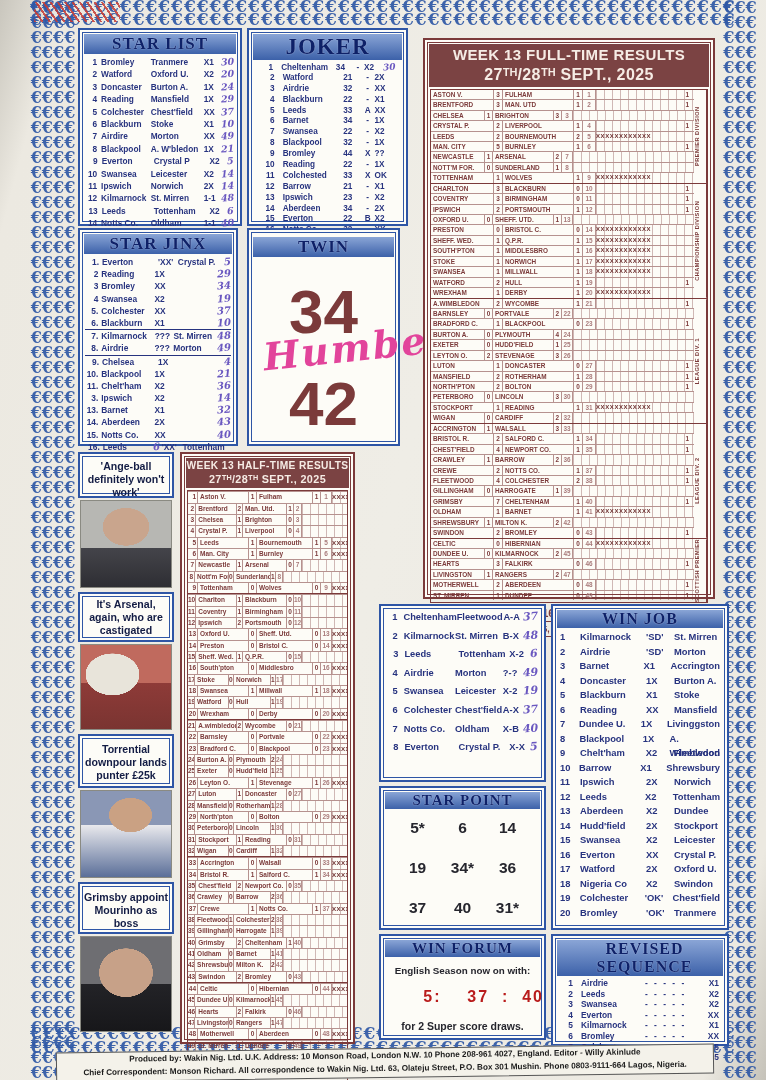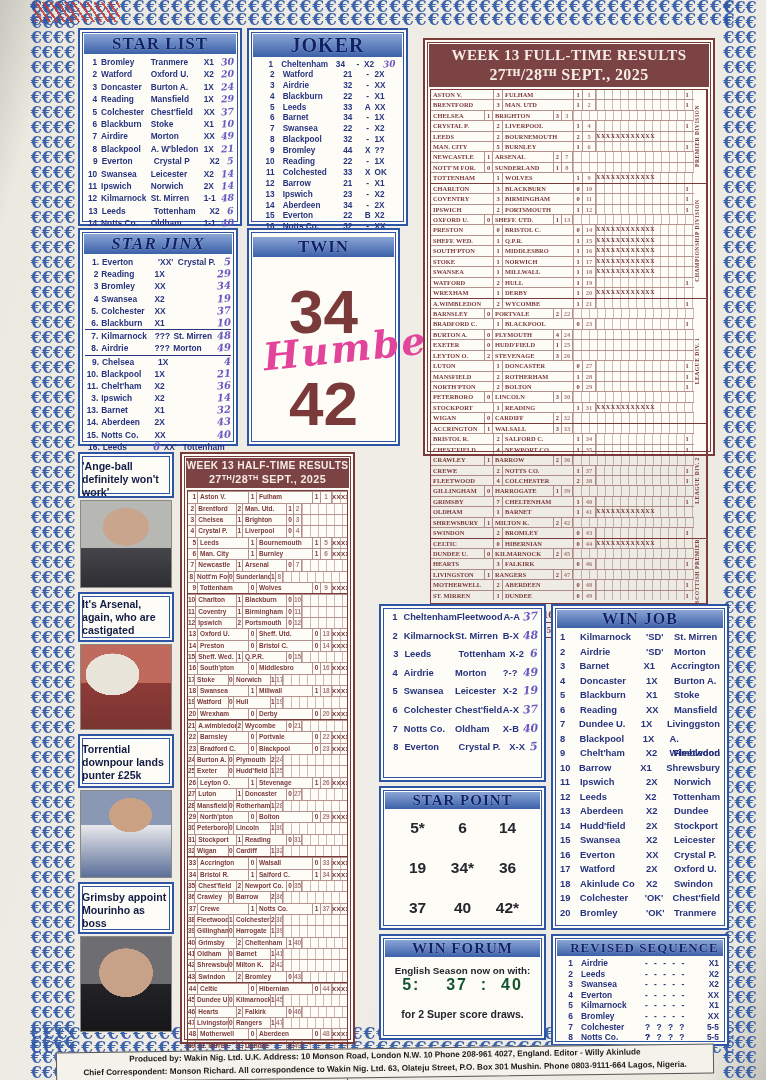--- a/index.html
+++ b/index.html
@@ -117,21 +117,21 @@
   .ht .c-as{width:9px;}
   .ht .c-no{width:11px;}
   .ht .res-draw{font-size:6.2px;letter-spacing:.4px;}
   .ht .res-num1{padding-left:28%;}
   .ht .res-num2{padding-left:40%;}
   .ht-group{border-top:1.4px solid #7b3a3a;}
   .ht-group:first-child{border-top:none;}
   
   .news-caption{
     color:#131c44;font-weight:bold;font-size:10.6px;line-height:1.25;
-    text-align:left;padding:4px 2px;box-sizing:border-box;
+    text-align:center;padding:4px 2px;box-sizing:border-box;
   }
   .photo{position:absolute;z-index:3;border:1px solid #8a8a82;box-sizing:border-box;}
   .ph-face{background:
       radial-gradient(ellipse 26% 22% at 50% 30%,#c9a58d 0 99%,transparent 100%),
       linear-gradient(180deg,#b7b7b3 0 55%,#44444a 55%,#2e2e33 100%);}
   .ph-arsenal{background:
       radial-gradient(ellipse 30% 25% at 35% 35%,#e8e4da 0 99%,transparent 100%),
       linear-gradient(180deg,#c06a5e 0 45%,#8e3b38 45%,#7a3431 100%);}
   .ph-punter{background:
       radial-gradient(ellipse 24% 20% at 55% 28%,#caa183 0 99%,transparent 100%),
@@ -143,21 +143,21 @@
   .sc-rows{margin:2px 6px;}
   .sc-rows .brow{height:18.6px;font-size:9.3px;line-height:18.6px;}
   .sc-no{width:13px;margin-right:6px;text-align:right;}
   .sc-home{width:62px;}
   .sc-away{width:58px;}
   .sc-tip{width:24px;}
   .sc-hand{font-size:11px;}
   .sp-grid{display:grid;grid-template-columns:1fr 1fr 1fr;margin:10px 14px;row-gap:22px;}
   .sp-cell{color:#26262e;font-weight:bold;font-size:15.5px;text-align:center;}
   .wf-line1{color:#26262e;font-weight:bold;font-size:9.8px;text-align:center;margin-top:8px;}
-  .wf-nums{color:#14532d;font-weight:bold;font-size:16px;text-align:center;margin-top:0;letter-spacing:2px;white-space:pre;}
+  .wf-nums{color:#b91c1c;font-weight:bold;font-size:16px;text-align:right;margin-top:12px;letter-spacing:2px;white-space:pre;}
   .wf-line2{color:#26262e;font-weight:bold;font-size:10.5px;text-align:center;margin-top:14px;}
   .wj-rows{margin:2px 7px;}
   .wj-rows .brow{height:14.5px;font-size:9.4px;line-height:14.5px;}
   .wj-no{width:15px;margin-right:5px;}
   .wj-home{width:66px;}
   .wj-tip{width:28px;}
   .wj-away{flex:1;}
   .rs-rows{margin:2px 8px;}
   .rs-rows .brow{height:10.6px;font-size:8.4px;line-height:10.6px;}
   .rs-no{width:12px;margin-right:8px;text-align:right;}
@@ -294,21 +294,21 @@
         <span class="sl-home">Notts Co.</span>
         <span class="sl-away">Oldham</span>
         <span class="sl-tip">1-1</span>
         <span class="hand sl-hand">40</span>
       </div>
 
   </div>
 </div>
 
 <div class="panel p-blue" style="left:247px;top:28px;width:161px;height:198px;">
-  <div class="hdr-blue" style="font-size:20px;">JOKER</div>
+  <div class="hdr-blue" style="font-size:23px;">JOKER</div>
   <div class="jk-rows">
 
       <div class="brow">
         <span class="jk-no">1</span>
         <span class="jk-team">Cheltenham</span>
         <span class="jk-num">34</span>
         <span class="jk-sep">-</span>
         <span class="jk-tip">X2</span>
         <span class="hand jk-hand">30</span>
       </div>
@@ -445,21 +445,21 @@
         <span class="jk-num">32</span>
         <span class="jk-sep">-</span>
         <span class="jk-tip">XX</span>
         <span class="hand jk-hand"></span>
       </div>
 
   </div>
 </div>
 
 <div class="panel p-blue" style="left:78px;top:228px;width:160px;height:218px;">
-  <div class="hdr-blue" style="font-size:17px;font-style:italic;">STAR JINX</div>
+  <div class="hdr-blue" style="font-size:17px;">STAR JINX</div>
   <div class="sj-rows">
 
       <div class="brow">
         <span class="sj-no">1.</span>
         <span class="sj-home">Everton</span>
         <span class="hand sj-h1"></span>
         <span class="sj-tip">'XX'</span>
         <span class="sj-away">Crystal P.</span>
         <span class="hand sj-hand">5</span>
       </div>
@@ -602,21 +602,21 @@
   </div>
 </div>
 
 <div class="panel p-blue" style="left:247px;top:228px;width:153px;height:218px;">
   <div class="hdr-blue" style="font-size:17px;margin-top:7px;">TWIN</div>
   <div class="twin-num" style="margin-top:24px;">34</div>
   <div class="twin-num" style="margin-top:30px;">42</div>
   <div class="twin-hand">Humbe</div>
 </div>
 
-<div class="panel p-maroon ft" style="left:423px;top:38px;width:292px;height:418px;font-family:Liberation Serif, serif;">
+<div class="panel p-maroon ft" style="left:423px;top:38px;width:292px;height:561px;">
   <div class="hdr-maroon">
     <div style="font-size:15px;">WEEK 13 FULL-TIME RESULTS</div>
     <div style="font-size:16px;">27ᵀᴴ/28ᵀᴴ SEPT., 2025</div>
   </div>
   <div class="mtable">
     <div class="league">
       <div class="league-rows">
 
           <div class="mrow">
             <span class="c c-home">ASTON V.</span>
@@ -1715,21 +1715,21 @@
       <span class="sp-cell">19</span>
 
       <span class="sp-cell">34*</span>
 
       <span class="sp-cell">36</span>
 
       <span class="sp-cell">37</span>
 
       <span class="sp-cell">40</span>
 
-      <span class="sp-cell">42*</span>
+      <span class="sp-cell">31*</span>
 
   </div>
 </div>
 
 <div class="panel p-blue" style="left:379px;top:934px;width:167px;height:106px;">
   <div class="hdr-blue" style="font-size:15px;">WIN FORUM</div>
   <div class="wf-line1">English Season now on with:</div>
   <div class="wf-nums">5:    37  :  40</div>
   <div class="wf-line2">for 2  Super score draws.</div>
 </div>
@@ -1852,21 +1852,21 @@
 
       <div class="brow">
         <span class="wj-no">17</span>
         <span class="wj-home">Watford</span>
         <span class="wj-tip">2X</span>
         <span class="wj-away">Oxford U.</span>
       </div>
 
       <div class="brow">
         <span class="wj-no">18</span>
-        <span class="wj-home">Akinlude Co</span>
+        <span class="wj-home">Nigeria Co</span>
         <span class="wj-tip">X2</span>
         <span class="wj-away">Swindon</span>
       </div>
 
       <div class="brow">
         <span class="wj-no">19</span>
         <span class="wj-home">Colchester</span>
         <span class="wj-tip">'OK'</span>
         <span class="wj-away">Chest'field</span>
       </div>
@@ -1875,21 +1875,21 @@
         <span class="wj-no">20</span>
         <span class="wj-home">Bromley</span>
         <span class="wj-tip">'OK'</span>
         <span class="wj-away">Tranmere</span>
       </div>
 
   </div>
 </div>
 
 <div class="panel p-blue" style="left:551px;top:934px;width:178px;height:112px;">
-  <div class="hdr-blue" style="font-size:13px;padding-left:9px;">REVISED SEQUENCE</div>
+  <div class="hdr-blue" style="font-size:16px;padding-left:9px;">REVISED SEQUENCE</div>
   <div class="rs-rows">
 
       <div class="brow">
         <span class="rs-no">1</span>
         <span class="rs-team">Airdrie</span>
         <span class="rs-dots">-  -  -  -  -</span>
         <span class="rs-tip">X1</span>
       </div>
 
       <div class="brow">

